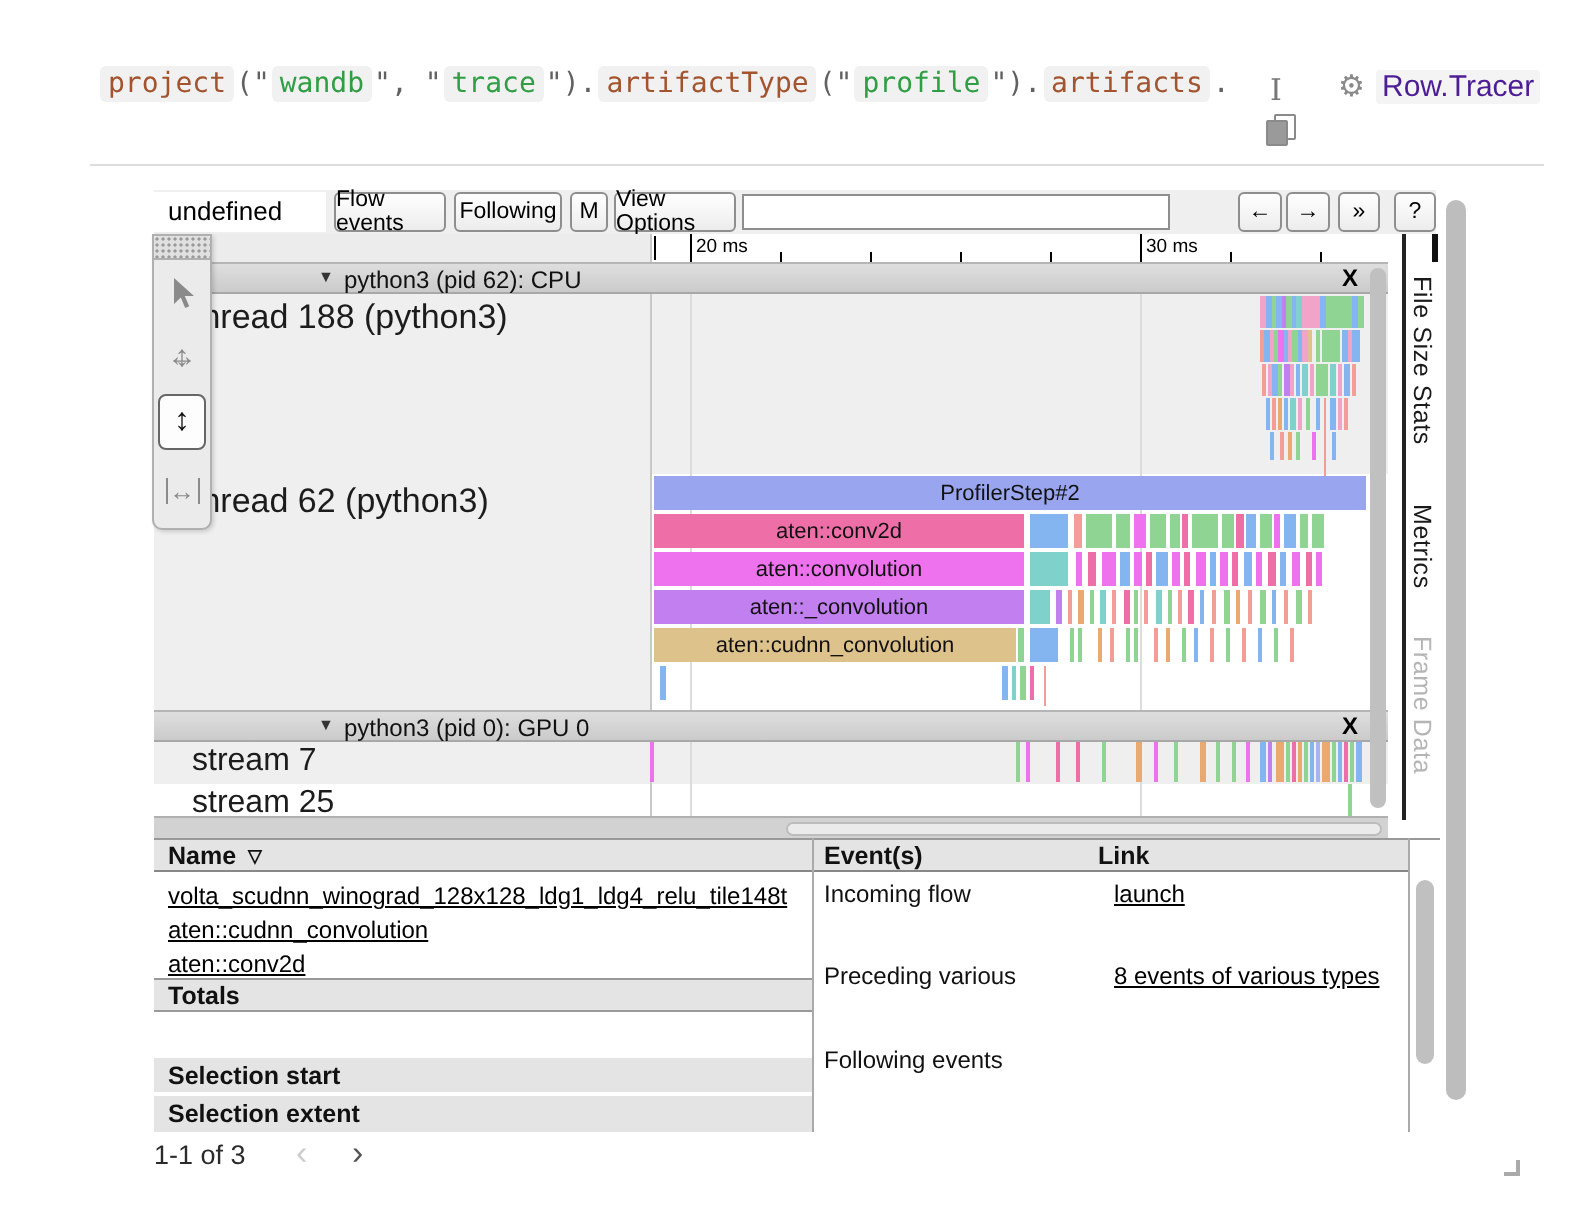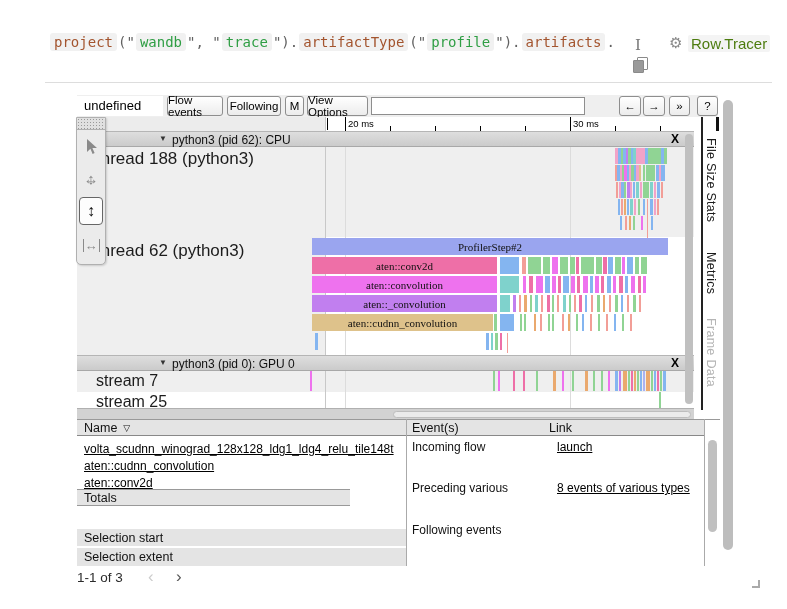--- a/index.html
+++ b/index.html
@@ -11,21 +11,21 @@
   
   .code-line { position:absolute; left:50px; height:22px; font-family:"DejaVu Sans Mono", monospace;
                font-size:14px; white-space:nowrap; color:#555; }
   .tok { background:#f1f1f1; border-radius:3px; padding:1px 4px; }
   .tok-fn { color:#a3542e; }
   .tok-str { color:#2f9e44; }
   .tok-p { color:#616161; padding:1px 1px; background:none; }
   .qicon { position:absolute; color:#8a8a8a; }
   .ibeam { font-family:"DejaVu Serif", serif; font-size:15px; color:#777; }
   .gear { font-size:15px; }
-  .rowtracer { position:absolute; left:688px; top:35px; color:#4d7c0f; font-size:15px;
+  .rowtracer { position:absolute; left:688px; top:35px; color:#4c1d95; font-size:15px;
                background:#f4f4f4; border-radius:2px; padding:0 3px; }
   .copy-icon { position:absolute; left:633px; top:57px; width:16px; height:16px; }
   .copy-icon::before { content:""; position:absolute; left:4px; top:0; width:9px; height:11px;
                border:1.2px solid #8a8a8a; border-radius:1px; background:#fff; }
   .copy-icon::after { content:""; position:absolute; left:0; top:3px; width:9px; height:11px;
                border:1.2px solid #8a8a8a; border-radius:1px; background:#9a9a9a; }
   .top-divider { position:absolute; left:45px; top:82px; width:727px; height:1px; background:#ddd; }
 
   
   .toolbar { position:absolute; left:77px; top:95px; width:641px; height:22px; background:#efefef; }
@@ -53,21 +53,21 @@
                  background:linear-gradient(#dedede,#cbcbcb); border-top:1px solid #b5b5b5;
                  border-bottom:1px solid #a8a8a8; font-size:12px; color:#111; }
   .proc-header .ph-text { position:absolute; left:95px; top:1px; line-height:14px; }
   .proc-header .ph-arrow { position:absolute; left:82px; top:2px; font-size:8px; color:#333; }
   .hdr-x { position:absolute; left:590px; top:0px; font-size:12px; font-weight:bold; color:#000;
            width:16px; text-align:center; cursor:default; }
   .track-label { position:absolute; left:96px; color:#1c1c1c; }
   .lbl-big { font-size:17px; }
   .lbl-mid { font-size:16px; }
 
-  .barzone { position:absolute; left:310px;font-family:Liberation Serif, serif; }
+  .barzone { position:absolute; left:325px; }
   .flame-row { position:absolute; height:17px; display:flex; align-items:center;
                justify-content:center; font-size:11px; color:#111; overflow:hidden; white-space:nowrap; }
 
   
   .palette { position:absolute; left:76px; top:117px; width:30px; height:148px; background:#ebebeb;
              border:1px solid #b0b0b0; border-radius:0 0 5px 5px; box-shadow:1px 1px 2px rgba(0,0,0,.15); }
   .drag-strip { position:absolute; left:0px; top:0px; width:28px; height:12px; background:#e0e0e0;
                 border-bottom:1px solid #b0b0b0; border-radius:2px 2px 0 0;
                 background-image:radial-gradient(#999 0.7px, transparent 0.9px); background-size:3px 3px; }
   .ptool { position:absolute; left:2px; width:24px; height:28px; display:flex; align-items:center;
@@ -88,21 +88,21 @@
   .sthumb { position:absolute; background:#c0c0c0; border-radius:5px; }
 
   
   .hstrip { position:absolute; left:77px; top:408px; width:617px; height:11px; background:#d2d2d2;
             border-top:1px solid #b0b0b0; }
   .hthumb { position:absolute; left:316px; top:2px; width:298px; height:7px; background:#ebebeb;
             border:1px solid #bdbdbd; border-radius:4px; }
 
   
   .apanel-top { position:absolute; left:77px; top:419px; width:643px; height:1px; background:#999; }
-  .gray-row { position:absolute; background:#e4e4e4; font-size:12.5px; font-weight:normal; color:#111;
+  .gray-row { position:absolute; background:#e4e4e4; font-size:12.5px; font-weight:bold; color:#111;
               display:flex; align-items:center; }
   .tbl-link { font-size:12px; color:#000; text-decoration:underline; white-space:nowrap; }
   .plain-cell { font-size:12px; color:#111; white-space:nowrap; }
   .vline { position:absolute; width:1px; background:#aaa; }
 
   
   .pagelabel { position:absolute; left:77px; top:570px; font-size:13.5px; color:#2b2b2b; }
   .pg-arrow { position:absolute; top:567px; font-size:17px; }
   .resize-corner { position:absolute; left:752px; top:580px; width:8px; height:8px;
                    border-right:2px solid #aaa; border-bottom:2px solid #aaa; }
@@ -411,21 +411,21 @@
   </div>
 
   <div class="apanel-top"></div>
   <div class="gray-row" style="left:77px; top:420px; width:329px; height:16px; border-bottom:1px solid #888;">
     <span style="padding-left:7px;">Name</span>
     <span style="font-size:9px; padding-left:6px;">▽</span>
   </div>
   <div class="abs" style="left:84px; top:439px; width:316px; overflow:hidden;"><span class="tbl-link">volta_scudnn_winograd_128x128_ldg1_ldg4_relu_tile148t</span></div>
   <div class="abs" style="left:84px; top:456px;"><span class="tbl-link">aten::cudnn_convolution</span></div>
   <div class="abs" style="left:84px; top:473px;"><span class="tbl-link">aten::conv2d</span></div>
-  <div class="gray-row" style="left:77px; top:489px; width:273px; height:17px; border-top:1px solid #999; border-bottom:1px solid #999;">
+  <div class="gray-row" style="left:77px; top:489px; width:329px; height:17px; border-top:1px solid #999; border-bottom:1px solid #999;">
     <span style="padding-left:7px;">Totals</span>
   </div>
   <div class="gray-row" style="left:77px; top:529px; width:329px; height:18px; border-bottom:1px solid #fff;">
     <span style="padding-left:7px;">Selection start</span>
   </div>
   <div class="gray-row" style="left:77px; top:548px; width:329px; height:18px;">
     <span style="padding-left:7px;">Selection extent</span>
   </div>
   <div class="vline" style="left:406px; top:419px; height:147px;"></div>
 

